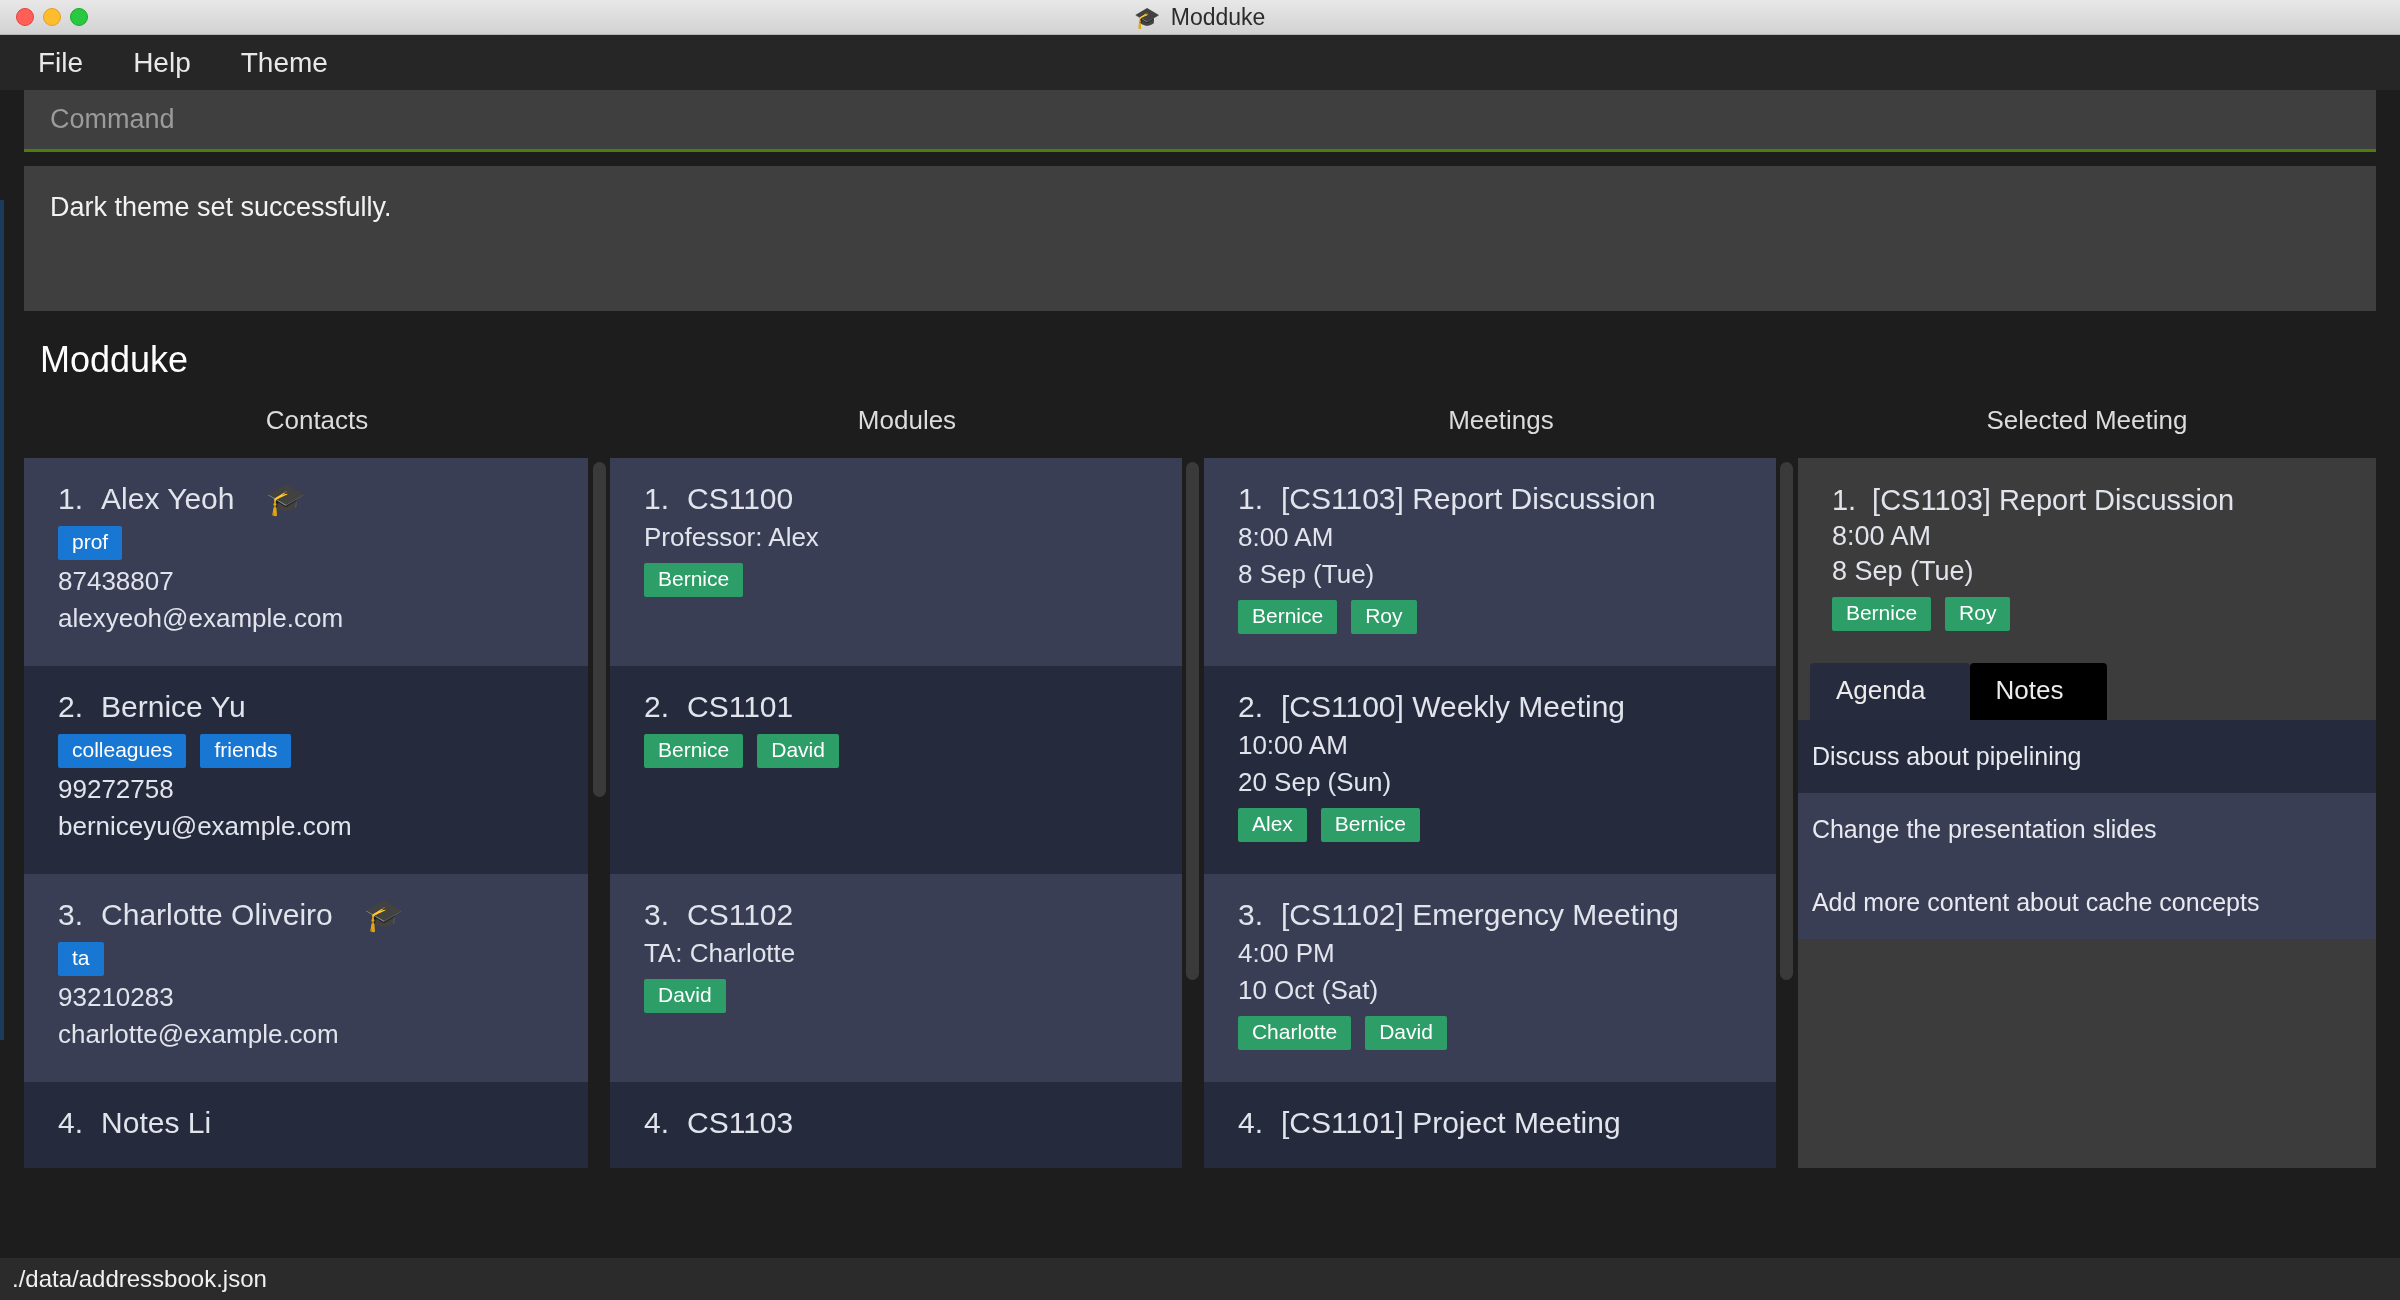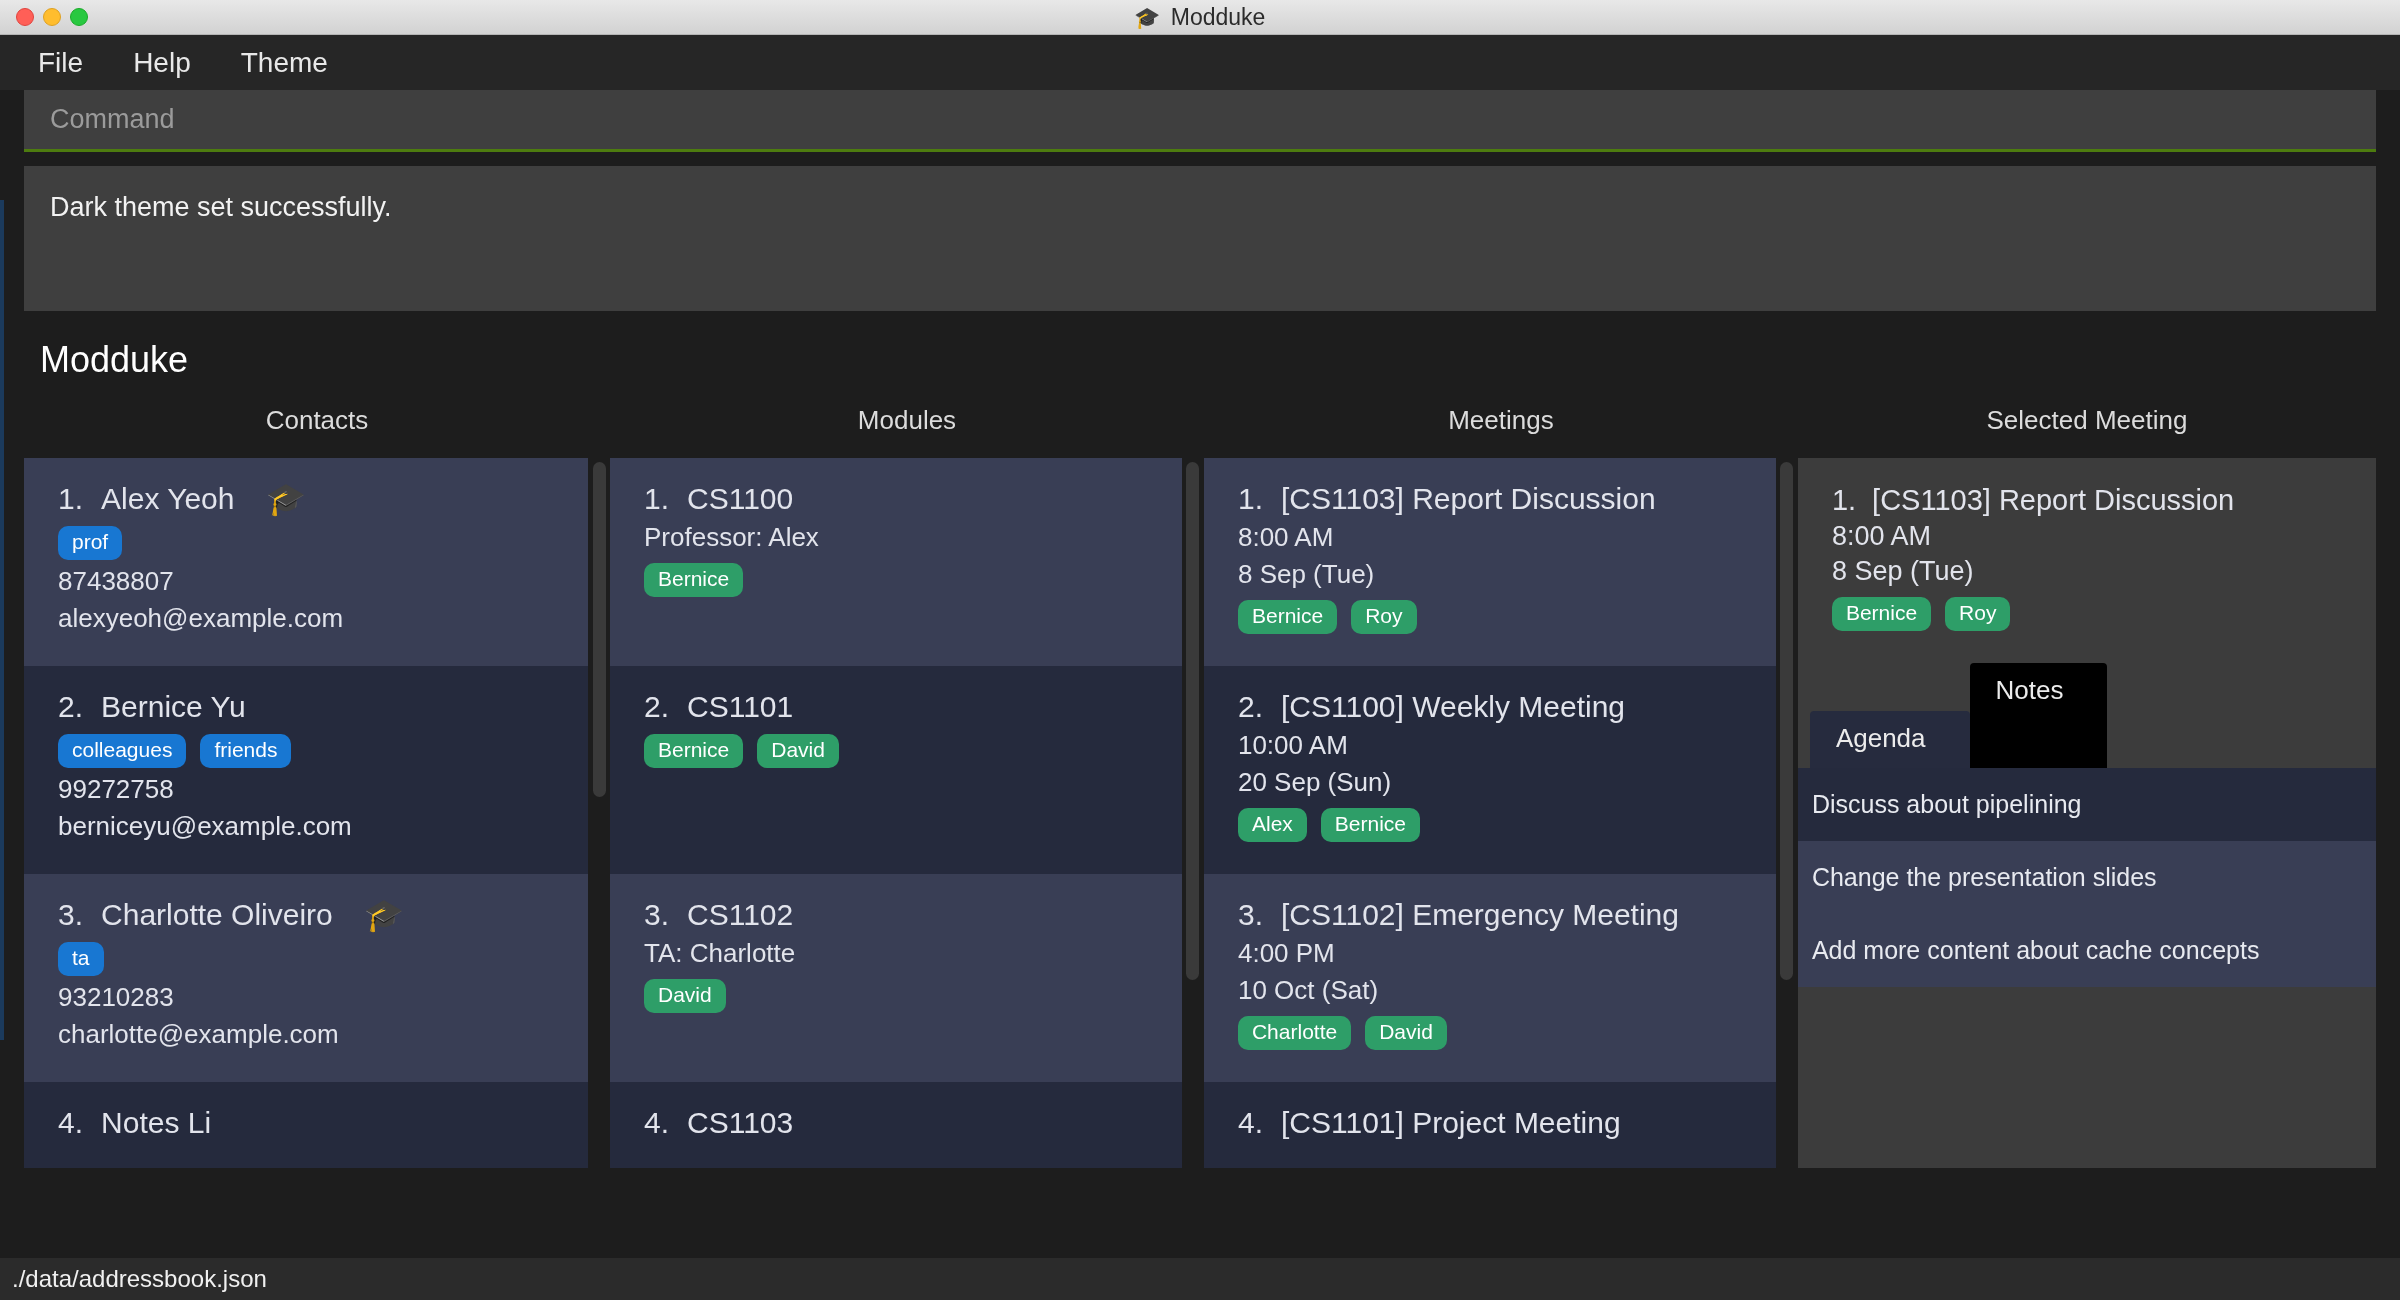--- a/index.html
+++ b/index.html
@@ -123,21 +123,21 @@
   .card-idx { color: #e2e4ec; font-size: 30px; }
   .card-name { color: #e2e4ec; font-size: 30px; }
   .cap-icon { font-size: 32px; line-height: 1; margin-left: 14px; }
 
   .sub-line { color: #e2e4ec; font-size: 26px; margin-top: 6px; }
 
   .tagrow { display: flex; gap: 14px; margin-top: 10px; flex-wrap: wrap; }
   .tag {
     font-size: 21px;
     color: #ffffff;
-    border-radius: 10px;
+    border-radius: 2px;
     padding: 4px 14px 6px 14px;
     line-height: 1.15;
   }
   .tag-blue  { background: #1877d2; }
   .tag-green { background: #2e9e68; }
 
   
   .sel-panel {
     background: #3c3c3c;
     height: 710px;
@@ -147,21 +147,21 @@
   .sel-title { color: #e2e4ec; font-size: 29px; display: flex; gap: 16px; }
   .sel-line { color: #e2e4ec; font-size: 27px; margin-top: 4px; }
 
   .tabs { display: flex; padding: 14px 12px 0 12px; gap: 0; }
   .tab {
     font-size: 26px;
     padding: 12px 44px 14px 26px;
     color: #ececec;
     border-radius: 4px 4px 0 0;
   }
-  .tab.active   { background: #262b3e; margin-top: 48px; }
+  .tab.active   { background: #262b3e; }
   .tab.inactive { background: #000000; }
 
   .agenda-list { }
   .agenda-item {
     font-size: 25px;
     color: #e8eaf0;
     padding: 22px 14px 22px 14px;
   }
   .agenda-item.odd  { background: #393e55; }
   .agenda-item.even { background: #252a3d; }

